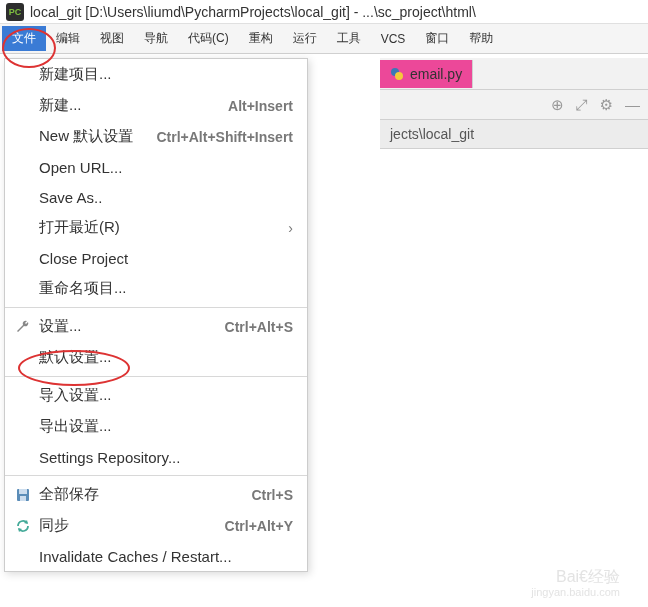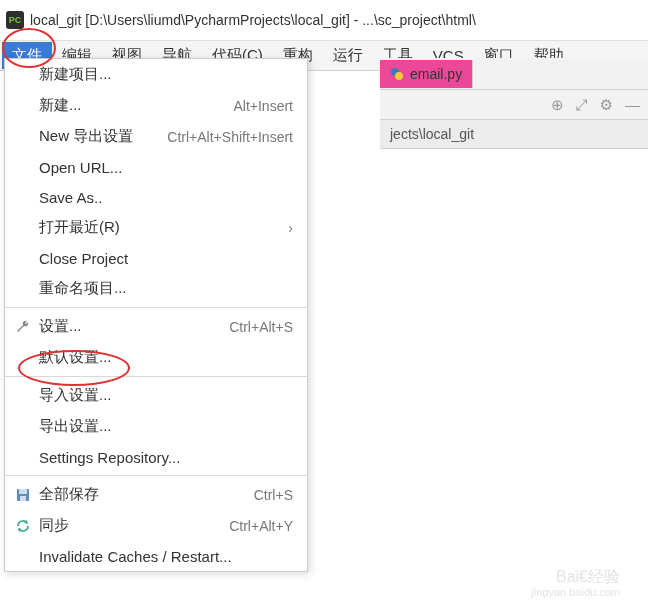--- a/index.html
+++ b/index.html
@@ -12,21 +12,21 @@
       height: 607px;
       overflow: hidden;
       position: relative;
     }
     .title-bar {
       display: flex;
       align-items: center;
       padding: 4px 6px;
       background: #fff;
       border-bottom: 1px solid #e0e0e0;
-      height: 41px;
+      height: 24px;
     }
     .app-icon {
       width: 18px;
       height: 18px;
       background: #2d2d2d;
       border-radius: 3px;
       display: flex;
       align-items: center;
       justify-content: center;
       margin-right: 6px;
@@ -46,21 +46,21 @@
       display: flex;
       align-items: center;
       background: #f5f5f5;
       border-bottom: 1px solid #d0d0d0;
       height: 30px;
       padding: 0 2px;
     }
     .menu-item {
       padding: 4px 10px;
       cursor: pointer;
-      font-size: 15px;
+      font-size: 12px;
       color: #333;
     }
     .menu-item.active {
       background: #3a7bd5;
       color: #fff;
     }
     .dropdown {
       position: absolute;
       top: 58px;
       left: 4px;
@@ -86,20 +86,21 @@
       align-items: center;
       justify-content: center;
       margin-right: 6px;
     }
     .dropdown-label {
       flex: 1;
     }
     .dropdown-shortcut {
       color: #787878;
       font-size: 14px;
+      font-weight: bold;
     }
     .dropdown-arrow {
       color: #787878;
       font-size: 14px;
     }
     .dropdown-sep {
       height: 1px;
       background: #d8d8d8;
       margin: 3px 0;
     }
@@ -211,21 +212,21 @@
     <div class="dropdown-icon"></div>
     <span class="dropdown-label">新建项目...</span>
   </div>
   <div class="dropdown-item">
     <div class="dropdown-icon"></div>
     <span class="dropdown-label">新建...</span>
     <span class="dropdown-shortcut">Alt+Insert</span>
   </div>
   <div class="dropdown-item">
     <div class="dropdown-icon"></div>
-    <span class="dropdown-label">New 导出设置</span>
+    <span class="dropdown-label">New 默认设置</span>
     <span class="dropdown-shortcut">Ctrl+Alt+Shift+Insert</span>
   </div>
   <div class="dropdown-item">
     <div class="dropdown-icon"></div>
     <span class="dropdown-label">Open URL...</span>
   </div>
   <div class="dropdown-item">
     <div class="dropdown-icon"></div>
     <span class="dropdown-label">Save As..</span>
   </div>

